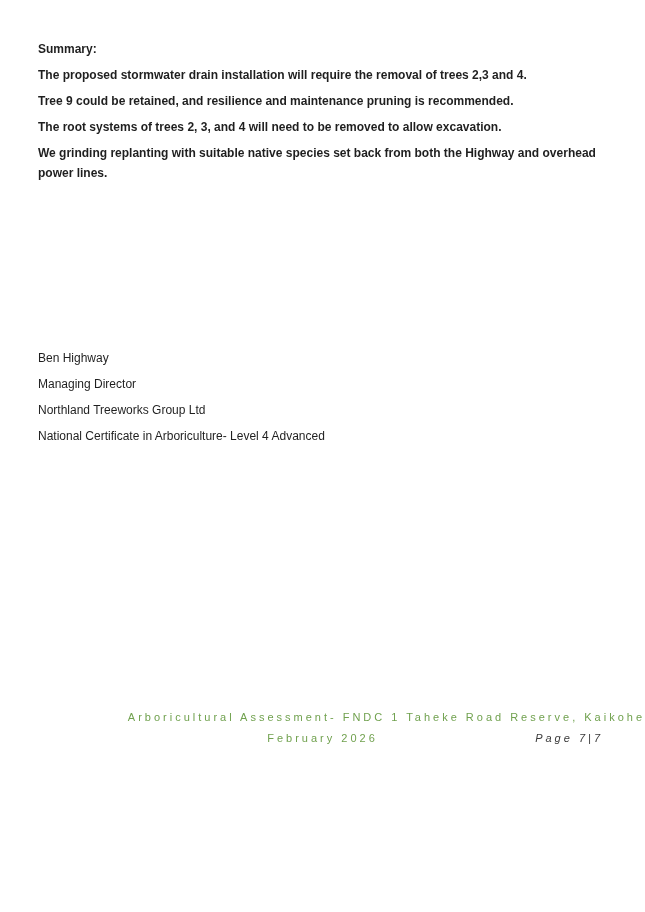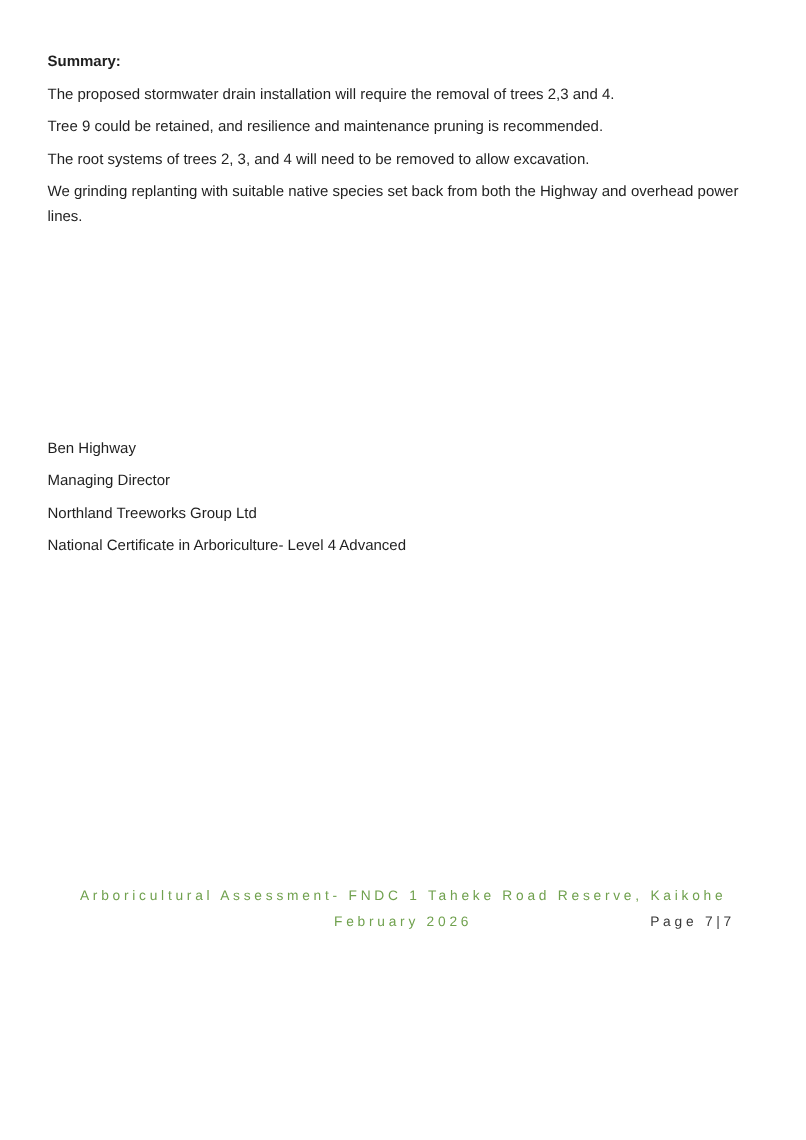--- a/index.html
+++ b/index.html
@@ -24,49 +24,51 @@
     color: #1f1f1f;
     font-size: 12px;
     line-height: 20px;
   }
   .heading {
     font-weight: bold;
     margin-bottom: 6px;
   }
   .para {
     margin-bottom: 6px;
+    font-weight: bold;
   }
   .signature {
     margin-top: 165px;
   }
   .sig-line {
     margin-bottom: 6px;
   }
   .footer {
     position: absolute;
     left: 0;
     bottom: 58px;
     width: 645px;
     font-size: 11px;
     line-height: 21px;
     letter-spacing: 3px;
   }
   .footer-line1 {
-    text-align: center;
+    text-align: right;
   }
   .footer-line2 {
     position: relative;
     text-align: center;
   }
   .footer-page {
     position: absolute;
-    right: 57px;
+    right: 42px;
     top: 0;
     color: #3a3a3a;
     letter-spacing: 3px;
+    font-style: italic;
   }
 </style>
 </head>
 <body>
 
 <div class="page">
 
   <div class="content">
     <div class="heading">Summary:</div>
 

